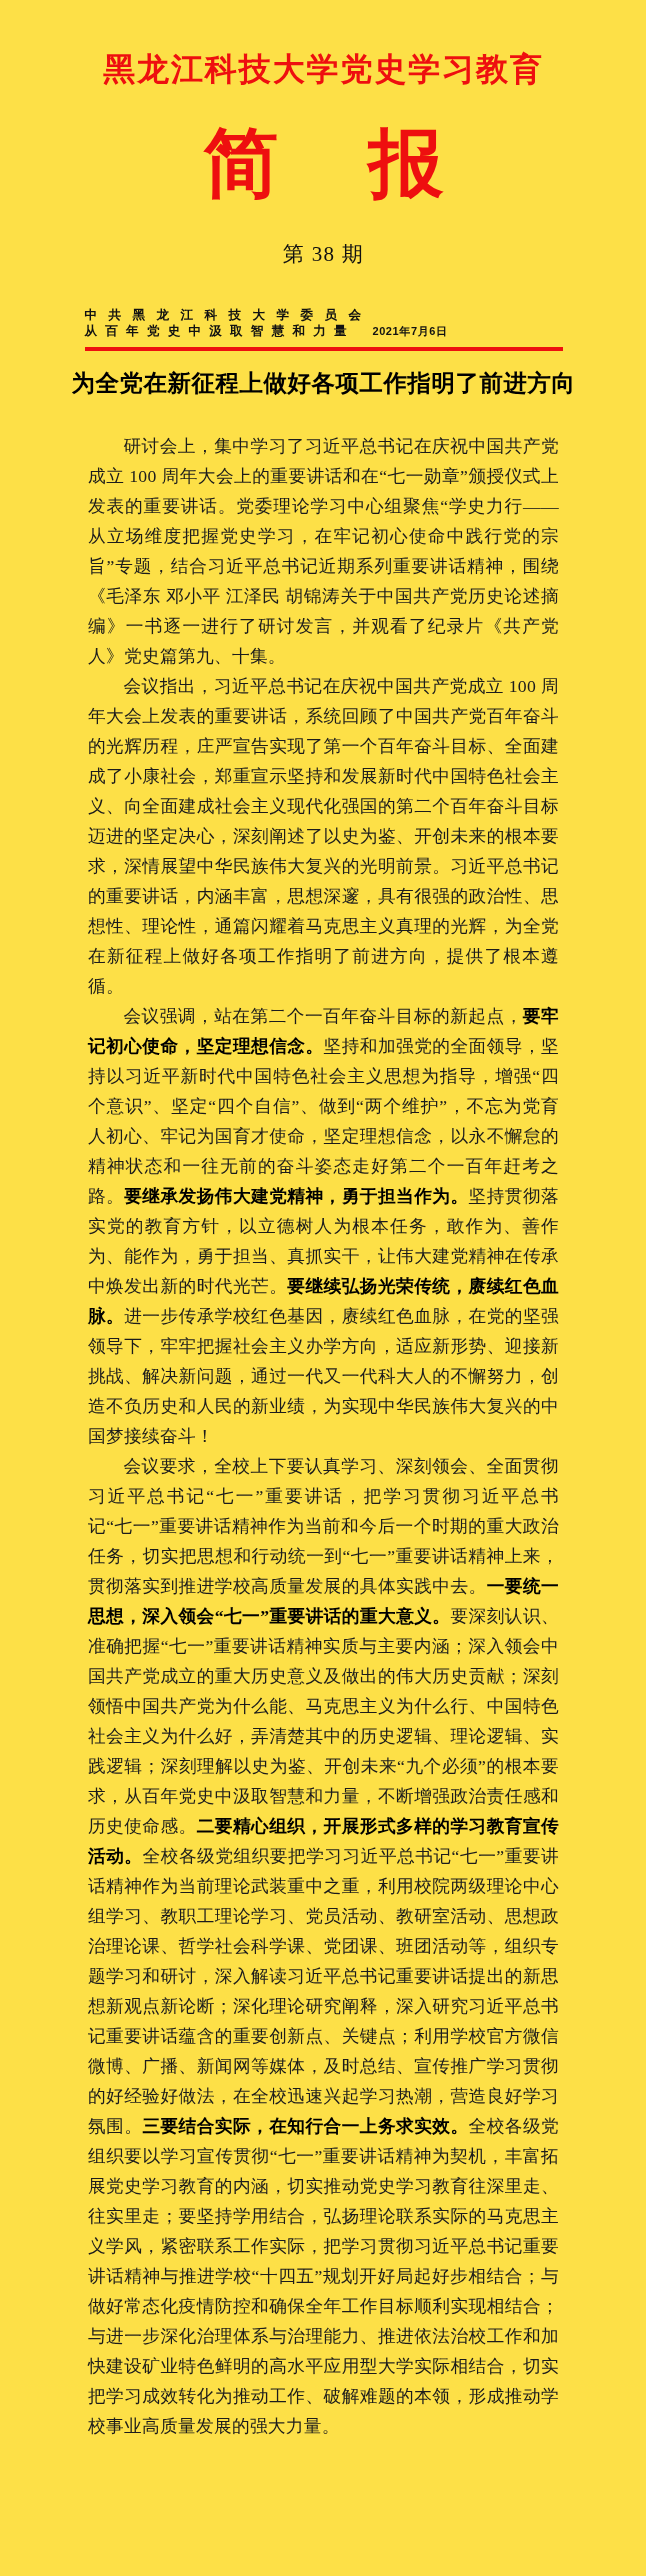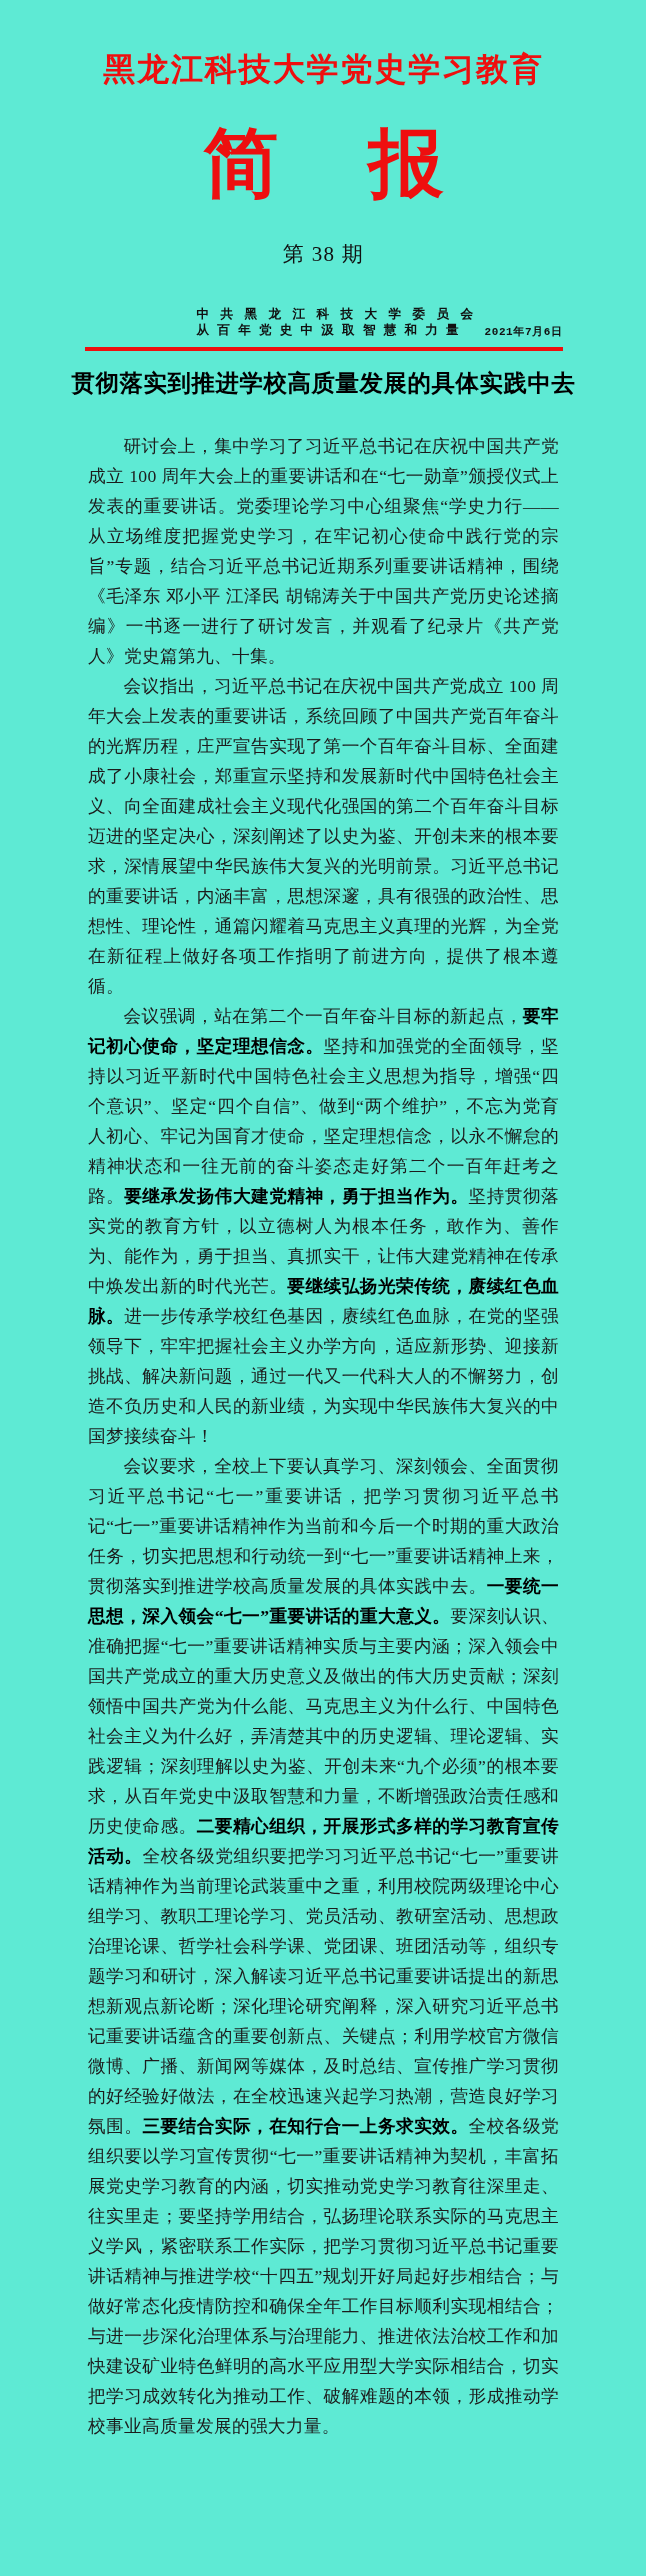--- a/index.html
+++ b/index.html
@@ -5,21 +5,21 @@
   :root { --accent: #ee0f0f; --ink: #1c1c1c; }
   * { margin: 0; padding: 0; box-sizing: border-box; }
   html, body { background: #ffffff; }
   body {
     width: 647px;
     min-height: 2576px;
     margin: 0 auto;
     font-family: "Liberation Serif", "DejaVu Serif", serif;
     color: var(--ink);
   }
-  .page { width: 647px; min-height: 2576px; background: #5eead4; overflow: hidden; }
+  .page { width: 647px; min-height: 2576px; background: #fde047; overflow: hidden; }
 
   .masthead-title {
     margin-top: 48px;
     text-align: center;
     font-size: 32px;
     font-weight: bold;
     letter-spacing: 1.9px;
     color: var(--accent);
     font-family: "Liberation Serif", "DejaVu Serif", serif;
   }
@@ -38,23 +38,23 @@
     margin-top: 38px;
     text-align: center;
     font-size: 21px;
     letter-spacing: 1.3px;
     color: #111;
   }
   .publisher-row {
     width: 478px;
     margin: 39px auto 0;
     display: flex;
-    justify-content: flex-end;
+    justify-content: flex-start;
     align-items: flex-end;
-    font-family: Liberation Mono, monospace;
+    font-family: Liberation Sans, sans-serif;
   }
   .publisher-lines { font-size: 12.6px; font-weight: bold; color: #111; }
   .publisher-line1 { letter-spacing: 11.4px; line-height: 16.4px; }
   .publisher-line2 { letter-spacing: 8.2px; line-height: 16.4px; }
   .issue-date { font-size: 11px; font-weight: bold; color: #111; letter-spacing: 0.6px; padding-bottom: 0.6px; }
   .red-rule {
     width: 478px;
     height: 3.8px;
     margin: 7px auto 0;
     background: var(--accent);
@@ -100,21 +100,21 @@
   <div class="publisher-row">
     <div class="publisher-lines">
       <div class="publisher-line1">中共黑龙江科技大学委员会</div>
       <div class="publisher-line2">从百年党史中汲取智慧和力量</div>
     </div>
     <div class="issue-date">2021年7月6日</div>
   </div>
 
   <div class="red-rule"></div>
 
-  <div class="headline">贯彻落实到推进学校高质量发展的具体实践中去</div>
+  <div class="headline">为全党在新征程上做好各项工作指明了前进方向</div>
 
   <div class="article-body">
       <p><span>研讨会上，集中学习了习近平总书记在庆祝中国共产党成立 100 周年大会上的重要讲话和在“七一勋章”颁授仪式上发表的重要讲话。党委理论学习中心组聚焦“学史力行——从立场维度把握党史学习，在牢记初心使命中践行党的宗旨”专题，结合习近平总书记近期系列重要讲话精神，围绕《毛泽东 邓小平 江泽民 胡锦涛关于中国共产党历史论述摘编》一书逐一进行了研讨发言，并观看了纪录片《共产党人》党史篇第九、十集。</span></p>
       <p><span>会议指出，习近平总书记在庆祝中国共产党成立 100 周年大会上发表的重要讲话，系统回顾了中国共产党百年奋斗的光辉历程，庄严宣告实现了第一个百年奋斗目标、全面建成了小康社会，郑重宣示坚持和发展新时代中国特色社会主义、向全面建成社会主义现代化强国的第二个百年奋斗目标迈进的坚定决心，深刻阐述了以史为鉴、开创未来的根本要求，深情展望中华民族伟大复兴的光明前景。习近平总书记的重要讲话，内涵丰富，思想深邃，具有很强的政治性、思想性、理论性，通篇闪耀着马克思主义真理的光辉，为全党在新征程上做好各项工作指明了前进方向，提供了根本遵循。</span></p>
       <p><span>会议强调，站在第二个一百年奋斗目标的新起点，</span><b>要牢记初心使命，坚定理想信念。</b><span>坚持和加强党的全面领导，坚持以习近平新时代中国特色社会主义思想为指导，增强“四个意识”、坚定“四个自信”、做到“两个维护”，不忘为党育人初心、牢记为国育才使命，坚定理想信念，以永不懈怠的精神状态和一往无前的奋斗姿态走好第二个一百年赶考之路。</span><b>要继承发扬伟大建党精神，勇于担当作为。</b><span>坚持贯彻落实党的教育方针，以立德树人为根本任务，敢作为、善作为、能作为，勇于担当、真抓实干，让伟大建党精神在传承中焕发出新的时代光芒。</span><b>要继续弘扬光荣传统，赓续红色血脉。</b><span>进一步传承学校红色基因，赓续红色血脉，在党的坚强领导下，牢牢把握社会主义办学方向，适应新形势、迎接新挑战、解决新问题，通过一代又一代科大人的不懈努力，创造不负历史和人民的新业绩，为实现中华民族伟大复兴的中国梦接续奋斗！</span></p>
       <p><span>会议要求，全校上下要认真学习、深刻领会、全面贯彻习近平总书记“七一”重要讲话，把学习贯彻习近平总书记“七一”重要讲话精神作为当前和今后一个时期的重大政治任务，切实把思想和行动统一到“七一”重要讲话精神上来，贯彻落实到推进学校高质量发展的具体实践中去。</span><b>一要统一思想，深入领会“七一”重要讲话的重大意义。</b><span>要深刻认识、准确把握“七一”重要讲话精神实质与主要内涵；深入领会中国共产党成立的重大历史意义及做出的伟大历史贡献；深刻领悟中国共产党为什么能、马克思主义为什么行、中国特色社会主义为什么好，弄清楚其中的历史逻辑、理论逻辑、实践逻辑；深刻理解以史为鉴、开创未来“九个必须”的根本要求，从百年党史中汲取智慧和力量，不断增强政治责任感和历史使命感。</span><b>二要精心组织，开展形式多样的学习教育宣传活动。</b><span>全校各级党组织要把学习习近平总书记“七一”重要讲话精神作为当前理论武装重中之重，利用校院两级理论中心组学习、教职工理论学习、党员活动、教研室活动、思想政治理论课、哲学社会科学课、党团课、班团活动等，组织专题学习和研讨，深入解读习近平总书记重要讲话提出的新思想新观点新论断；深化理论研究阐释，深入研究习近平总书记重要讲话蕴含的重要创新点、关键点；利用学校官方微信微博、广播、新闻网等媒体，及时总结、宣传推广学习贯彻的好经验好做法，在全校迅速兴起学习热潮，营造良好学习氛围。</span><b>三要结合实际，在知行合一上务求实效。</b><span>全校各级党组织要以学习宣传贯彻“七一”重要讲话精神为契机，丰富拓展党史学习教育的内涵，切实推动党史学习教育往深里走、往实里走；要坚持学用结合，弘扬理论联系实际的马克思主义学风，紧密联系工作实际，把学习贯彻习近平总书记重要讲话精神与推进学校“十四五”规划开好局起好步相结合；与做好常态化疫情防控和确保全年工作目标顺利实现相结合；与进一步深化治理体系与治理能力、推进依法治校工作和加快建设矿业特色鲜明的高水平应用型大学实际相结合，切实把学习成效转化为推动工作、破解难题的本领，形成推动学校事业高质量发展的强大力量。</span></p>
     </div>
 
 </div>
 

